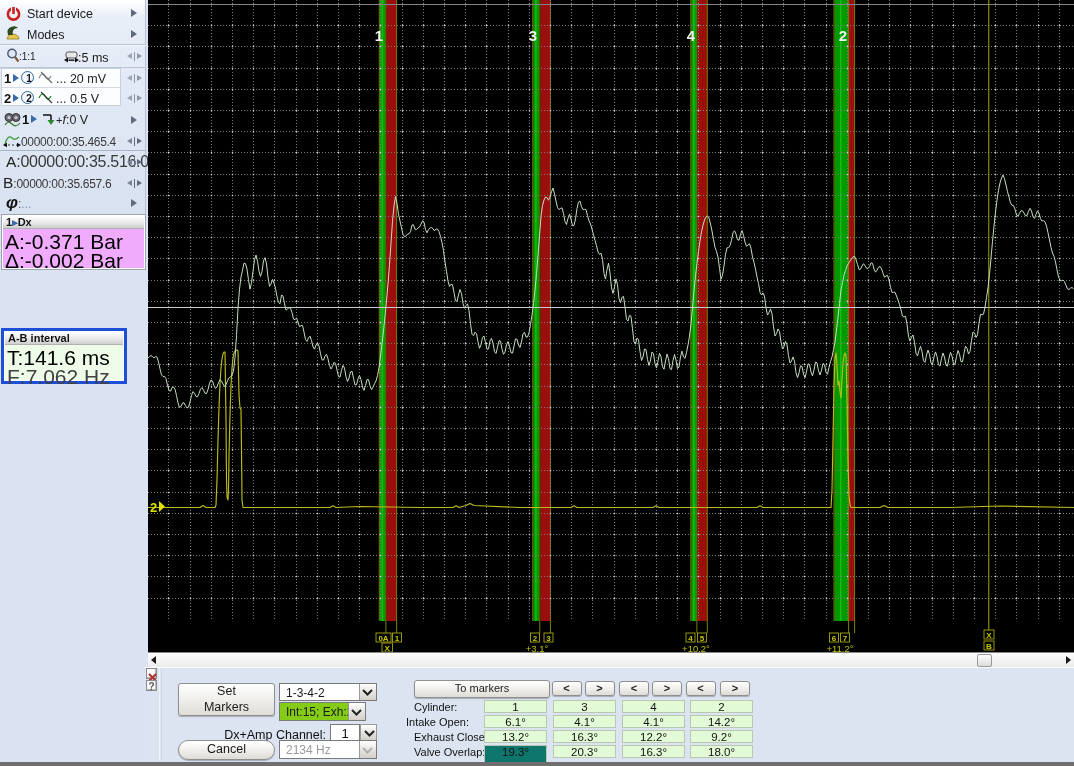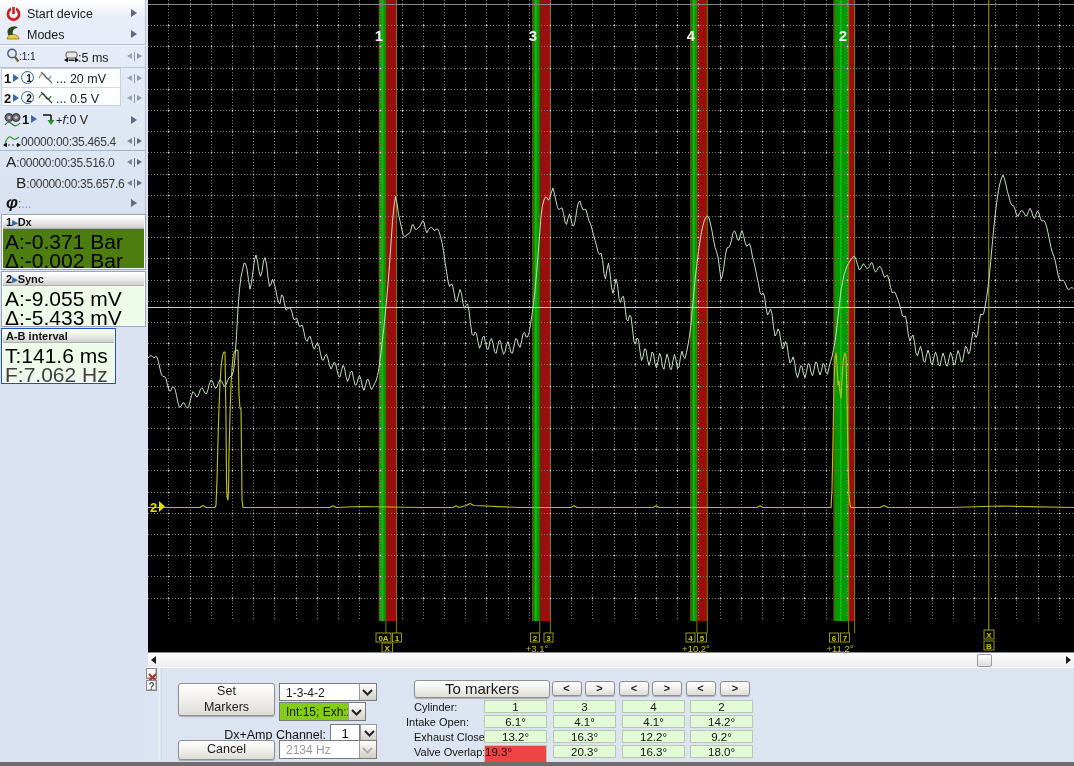--- a/index.html
+++ b/index.html
@@ -99,46 +99,41 @@
   <path d="M18 13 L14 10.8 L14 15.2 Z" fill="#111"></path>
  </svg>
  <div style="position:absolute;left:21px;top:135px;font-size:12px;letter-spacing:-0.3px;color:#3a3a3a">00000:00:35.465.4</div>
  <div style="position:absolute;left:127px;top:137px;width:16px;height:10px">
 <div style="position:absolute;left:0;top:1px;width:0;height:0;border:3.5px solid transparent;border-right:5px solid #7b8596;border-left:none"></div>
 <div style="position:absolute;left:7px;top:0;width:1px;height:9px;background:#5f6a7c"></div>
 <div style="position:absolute;left:10px;top:1px;width:0;height:0;border:3.5px solid transparent;border-left:5px solid #5f6a7c;border-right:none"></div>
 </div>
  <div style="position:absolute;left:0;top:150px;width:146px;height:1px;background:#aab4c6"></div>
 
- <div style="position:absolute;left:6px;top:153px;font-size:15.5px;color:#222">A<span style="font-size:12px;letter-spacing:-0.3px;color:#3a3a3a">:00000:00:35.516.0</span></div>
+ <div style="position:absolute;left:6px;top:153px;font-size:15.5px;color:#222">A<span style="font-size:16px;letter-spacing:-0.3px;color:#3a3a3a">:00000:00:35.516.0</span></div>
  <div style="position:absolute;left:127px;top:158px;width:16px;height:10px">
 <div style="position:absolute;left:0;top:1px;width:0;height:0;border:3.5px solid transparent;border-right:5px solid #7b8596;border-left:none"></div>
 <div style="position:absolute;left:7px;top:0;width:1px;height:9px;background:#5f6a7c"></div>
 <div style="position:absolute;left:10px;top:1px;width:0;height:0;border:3.5px solid transparent;border-left:5px solid #5f6a7c;border-right:none"></div>
 </div>
- <div style="position:absolute;left:16px;top:174px;font-size:15.5px;color:#222">B<span style="font-size:12px;letter-spacing:-0.3px;color:#3a3a3a">:00000:00:35.657.6</span></div>
+ <div style="position:absolute;left:3px;top:174px;font-size:15.5px;color:#222">B<span style="font-size:12px;letter-spacing:-0.3px;color:#3a3a3a">:00000:00:35.657.6</span></div>
  <div style="position:absolute;left:127px;top:179px;width:16px;height:10px">
 <div style="position:absolute;left:0;top:1px;width:0;height:0;border:3.5px solid transparent;border-right:5px solid #7b8596;border-left:none"></div>
 <div style="position:absolute;left:7px;top:0;width:1px;height:9px;background:#5f6a7c"></div>
 <div style="position:absolute;left:10px;top:1px;width:0;height:0;border:3.5px solid transparent;border-left:5px solid #5f6a7c;border-right:none"></div>
 </div>
  <div style="position:absolute;left:6px;top:193px;font-size:17px;font-style:italic;font-weight:bold;color:#111">φ<span style="font-style:normal;font-weight:normal;font-size:12px;color:#555">:<span style="color:#8898b8">...</span></span></div>
  <div style="position:absolute;left:131px;top:199px;width:0;height:0;border:4px solid transparent;border-left:6px solid #5f6a7c;border-right:none"></div>
 </div>
-<div style="position:absolute;left:1px;top:214px;width:145px;height:56px;background:#4d7c0f;border:1px solid #9aa4b2;box-shadow:inset 0 0 0 1px #fff">
+<div style="position:absolute;left:1px;top:214px;width:145px;height:56px;background:#f0abfc;border:1px solid #9aa4b2;box-shadow:inset 0 0 0 1px #fff">
  <div style="position:absolute;left:1px;top:1px;right:1px;height:13px;background:linear-gradient(#ffffff,#e8e8e8 55%,#cfcfcf);border-bottom:1px solid #b0b0b0;font-size:11px;font-weight:bold;color:#111;padding-left:3px;line-height:13px">1<span style="color:#3a6aaa">▸</span>Dx</div>
  <div style="position:absolute;left:3px;top:15px;font-size:21px;color:#000;white-space:nowrap">A:-0.371 Bar</div>
  <div style="position:absolute;left:3px;top:34px;font-size:21px;color:#000;white-space:nowrap">Δ:-0.002 Bar</div>
 </div>
-      <div style="position:absolute;left:1px;top:271px;width:145px;height:56px;background:#eefbe8;border:1px solid #9aa4b2;box-shadow:inset 0 0 0 1px #fff">
- <div style="position:absolute;left:1px;top:1px;right:1px;height:13px;background:linear-gradient(#ffffff,#e8e8e8 55%,#cfcfcf);border-bottom:1px solid #b0b0b0;font-size:11px;font-weight:bold;color:#111;padding-left:3px;line-height:13px">2<span style="color:#3a6aaa">▸</span>Sync</div>
- <div style="position:absolute;left:3px;top:15px;font-size:21px;color:#000;white-space:nowrap">A:-9.055 mV</div>
- <div style="position:absolute;left:3px;top:34px;font-size:21px;color:#000;white-space:nowrap">Δ:-5.433 mV</div>
-</div>
-      <div style="position:absolute;left:1px;top:328px;width:115px;height:56px;background:#eefbe8;border:1px solid #1d4ed8;box-shadow:inset 0 0 0 1px #fff">
+      <div style="position:absolute;left:1px;top:328px;width:126px;height:56px;background:#eefbe8;border:3px solid #1d4ed8;box-shadow:inset 0 0 0 1px #fff">
  <div style="position:absolute;left:1px;top:1px;right:1px;height:13px;background:linear-gradient(#ffffff,#e8e8e8 55%,#cfcfcf);border-bottom:1px solid #b0b0b0;font-size:11px;font-weight:bold;color:#111;padding-left:3px;line-height:13px">A-B interval</div>
  <div style="position:absolute;left:3px;top:15px;font-size:21px;color:#000000;white-space:nowrap">T:141.6 ms</div>
  <div style="position:absolute;left:3px;top:34px;font-size:21px;color:#404040;white-space:nowrap">F:7.062 Hz</div>
 </div>
 </div>
 <div style="position:absolute;left:148px;top:0"><svg id="scope" width="926" height="652" viewBox="0 0 926 652" font-family="Liberation Sans, sans-serif">
 <rect width="926" height="652" fill="#000"></rect>
 
 <g>
  <rect x="231.8" y="0" width="5.7" height="621" fill="#009a00"></rect>
@@ -245,29 +240,29 @@
 <svg width="11" height="7" style="position:absolute;right:3px;top:6px" viewBox="0 0 11 7">
         <path d="M1 1 L5.5 5.5 L10 1" fill="none" stroke="#222" stroke-width="2"></path>
       </svg>
 </div>
 <div style="position:absolute;left:205px;top:728px;width:121px;font-size:12.5px;color:#111;text-align:right;white-space:nowrap">Dx+Amp Channel:</div>
 <div style="position:absolute;left:330px;top:724px;width:30px;height:17px;background:#fff;border:1px solid #7a7a7a;font-size:13px;color:#111;text-align:center;line-height:17px">1</div>
 <div style="position:absolute;left:360px;top:724px;width:17px;height:17px;background:linear-gradient(#ffffff,#e8e7e3 45%,#d2d0c8);border:1px solid #9a9a9a"></div>
 <svg width="11" height="7" style="position:absolute;left:364px;top:730px" viewBox="0 0 11 7">
       <path d="M1 1 L5.5 5.5 L10 1" fill="none" stroke="#222" stroke-width="2"></path>
     </svg>
-<div style="position:absolute;left:178px;top:740px;width:97px;height:20px;background:linear-gradient(#ffffff,#f2f1ee 45%,#dedcd5);border:1px solid #8f8f8f;border-radius:3px;box-shadow:0 1px 1px rgba(0,0,0,0.25);font-size:12.5px;color:#1a1a1a;display:flex;align-items:center;justify-content:center;text-align:center;line-height:1.25;">Cancel</div>
+<div style="position:absolute;left:178px;top:740px;width:97px;height:20px;background:linear-gradient(#ffffff,#f2f1ee 45%,#dedcd5);border:1px solid #8f8f8f;border-radius:10px;box-shadow:0 1px 1px rgba(0,0,0,0.25);font-size:12.5px;color:#1a1a1a;display:flex;align-items:center;justify-content:center;text-align:center;line-height:1.25;">Cancel</div>
 <div style="position:absolute;left:279px;top:740px;width:98px;height:19px;background:#fff;border:1px solid #7a7a7a">
 <div style="position:absolute;left:6px;top:2px;font-size:12px;color:#9a9a9a;white-space:nowrap">2134 Hz</div>
 <div style="position:absolute;right:0;top:0;width:17px;height:17px;background:linear-gradient(#ffffff,#e8e7e3 45%,#d2d0c8);border-left:1px solid #9a9a9a;"></div>
 <svg width="11" height="7" style="position:absolute;right:3px;top:6px" viewBox="0 0 11 7">
         <path d="M1 1 L5.5 5.5 L10 1" fill="none" stroke="#b0b0b0" stroke-width="2"></path>
       </svg>
 </div>
-<div style="position:absolute;left:414px;top:680px;width:136px;height:18px;background:linear-gradient(#ffffff,#f2f1ee 45%,#dedcd5);border:1px solid #8f8f8f;border-radius:3px;box-shadow:0 1px 1px rgba(0,0,0,0.25);font-size:15px;color:#1a1a1a;display:flex;align-items:center;justify-content:center;text-align:right;line-height:1.25;">To markers</div>
+<div style="position:absolute;left:414px;top:680px;width:136px;height:18px;background:linear-gradient(#ffffff,#f2f1ee 45%,#dedcd5);border:1px solid #8f8f8f;border-radius:3px;box-shadow:0 1px 1px rgba(0,0,0,0.25);font-size:11px;color:#1a1a1a;display:flex;align-items:center;justify-content:center;text-align:right;line-height:1.25;">To markers</div>
 <div style="position:absolute;left:551.5px;top:681px;width:30px;height:15px;background:linear-gradient(#ffffff,#f2f1ee 45%,#dedcd5);border:1px solid #8f8f8f;border-radius:3px;box-shadow:0 1px 1px rgba(0,0,0,0.25);font-size:11px;color:#1a1a1a;display:flex;align-items:center;justify-content:center;text-align:center;line-height:1.25;font-weight:bold">&lt;</div>
     <div style="position:absolute;left:584.5px;top:681px;width:30px;height:15px;background:linear-gradient(#ffffff,#f2f1ee 45%,#dedcd5);border:1px solid #8f8f8f;border-radius:3px;box-shadow:0 1px 1px rgba(0,0,0,0.25);font-size:11px;color:#1a1a1a;display:flex;align-items:center;justify-content:center;text-align:center;line-height:1.25;font-weight:bold">&gt;</div>
     <div style="position:absolute;left:619px;top:681px;width:30px;height:15px;background:linear-gradient(#ffffff,#f2f1ee 45%,#dedcd5);border:1px solid #8f8f8f;border-radius:3px;box-shadow:0 1px 1px rgba(0,0,0,0.25);font-size:11px;color:#1a1a1a;display:flex;align-items:center;justify-content:center;text-align:center;line-height:1.25;font-weight:bold">&lt;</div>
     <div style="position:absolute;left:652px;top:681px;width:30px;height:15px;background:linear-gradient(#ffffff,#f2f1ee 45%,#dedcd5);border:1px solid #8f8f8f;border-radius:3px;box-shadow:0 1px 1px rgba(0,0,0,0.25);font-size:11px;color:#1a1a1a;display:flex;align-items:center;justify-content:center;text-align:center;line-height:1.25;font-weight:bold">&gt;</div>
     <div style="position:absolute;left:685.5px;top:681px;width:30px;height:15px;background:linear-gradient(#ffffff,#f2f1ee 45%,#dedcd5);border:1px solid #8f8f8f;border-radius:3px;box-shadow:0 1px 1px rgba(0,0,0,0.25);font-size:11px;color:#1a1a1a;display:flex;align-items:center;justify-content:center;text-align:center;line-height:1.25;font-weight:bold">&lt;</div>
     <div style="position:absolute;left:720px;top:681px;width:30px;height:15px;background:linear-gradient(#ffffff,#f2f1ee 45%,#dedcd5);border:1px solid #8f8f8f;border-radius:3px;box-shadow:0 1px 1px rgba(0,0,0,0.25);font-size:11px;color:#1a1a1a;display:flex;align-items:center;justify-content:center;text-align:center;line-height:1.25;font-weight:bold">&gt;</div>
 <div style="position:absolute;left:414px;top:701px;font-size:11px;color:#111;white-space:nowrap">Cylinder:</div>
     <div style="position:absolute;left:484px;top:700px;width:63px;height:13px;background:#e2fbd6;border:1px solid #b8c8b0;font-size:11.5px;color:#111;text-align:center;line-height:13px">1</div>
     <div style="position:absolute;left:553px;top:700px;width:63px;height:13px;background:#e2fbd6;border:1px solid #b8c8b0;font-size:11.5px;color:#111;text-align:center;line-height:13px">3</div>
     <div style="position:absolute;left:622px;top:700px;width:63px;height:13px;background:#e2fbd6;border:1px solid #b8c8b0;font-size:11.5px;color:#111;text-align:center;line-height:13px">4</div>
@@ -276,18 +271,18 @@
     <div style="position:absolute;left:484px;top:715px;width:63px;height:13px;background:#e2fbd6;border:1px solid #b8c8b0;font-size:11.5px;color:#111;text-align:center;line-height:13px">6.1°</div>
     <div style="position:absolute;left:553px;top:715px;width:63px;height:13px;background:#e2fbd6;border:1px solid #b8c8b0;font-size:11.5px;color:#111;text-align:center;line-height:13px">4.1°</div>
     <div style="position:absolute;left:622px;top:715px;width:63px;height:13px;background:#e2fbd6;border:1px solid #b8c8b0;font-size:11.5px;color:#111;text-align:center;line-height:13px">4.1°</div>
     <div style="position:absolute;left:690px;top:715px;width:63px;height:13px;background:#e2fbd6;border:1px solid #b8c8b0;font-size:11.5px;color:#111;text-align:center;line-height:13px">14.2°</div>
     <div style="position:absolute;left:414px;top:731px;font-size:11px;color:#111;white-space:nowrap">Exhaust Close:</div>
     <div style="position:absolute;left:484px;top:730px;width:63px;height:13px;background:#e2fbd6;border:1px solid #b8c8b0;font-size:11.5px;color:#111;text-align:center;line-height:13px">13.2°</div>
     <div style="position:absolute;left:553px;top:730px;width:63px;height:13px;background:#e2fbd6;border:1px solid #b8c8b0;font-size:11.5px;color:#111;text-align:center;line-height:13px">16.3°</div>
     <div style="position:absolute;left:622px;top:730px;width:63px;height:13px;background:#e2fbd6;border:1px solid #b8c8b0;font-size:11.5px;color:#111;text-align:center;line-height:13px">12.2°</div>
     <div style="position:absolute;left:690px;top:730px;width:63px;height:13px;background:#e2fbd6;border:1px solid #b8c8b0;font-size:11.5px;color:#111;text-align:center;line-height:13px">9.2°</div>
     <div style="position:absolute;left:414px;top:746px;font-size:11px;color:#111;white-space:nowrap">Valve Overlap:</div>
-    <div style="position:absolute;left:484px;top:745px;width:63px;height:21px;background:#ef4444;border:1px solid #b8c8b0;font-size:11.5px;color:#111;text-align:left;line-height:13px">19.3°</div>
+    <div style="position:absolute;left:484px;top:745px;width:63px;height:21px;background:#0f766e;border:1px solid #b8c8b0;font-size:11.5px;color:#111;text-align:center;line-height:13px">19.3°</div>
     <div style="position:absolute;left:553px;top:745px;width:63px;height:13px;background:#e2fbd6;border:1px solid #b8c8b0;font-size:11.5px;color:#111;text-align:center;line-height:13px">20.3°</div>
     <div style="position:absolute;left:622px;top:745px;width:63px;height:13px;background:#e2fbd6;border:1px solid #b8c8b0;font-size:11.5px;color:#111;text-align:center;line-height:13px">16.3°</div>
     <div style="position:absolute;left:690px;top:745px;width:63px;height:13px;background:#e2fbd6;border:1px solid #b8c8b0;font-size:11.5px;color:#111;text-align:center;line-height:13px">18.0°</div>
 
 <div style="position:absolute;left:0;top:762px;width:1074px;height:4px;background:#6e6e6e"></div>
 </div>
 </body></html>

